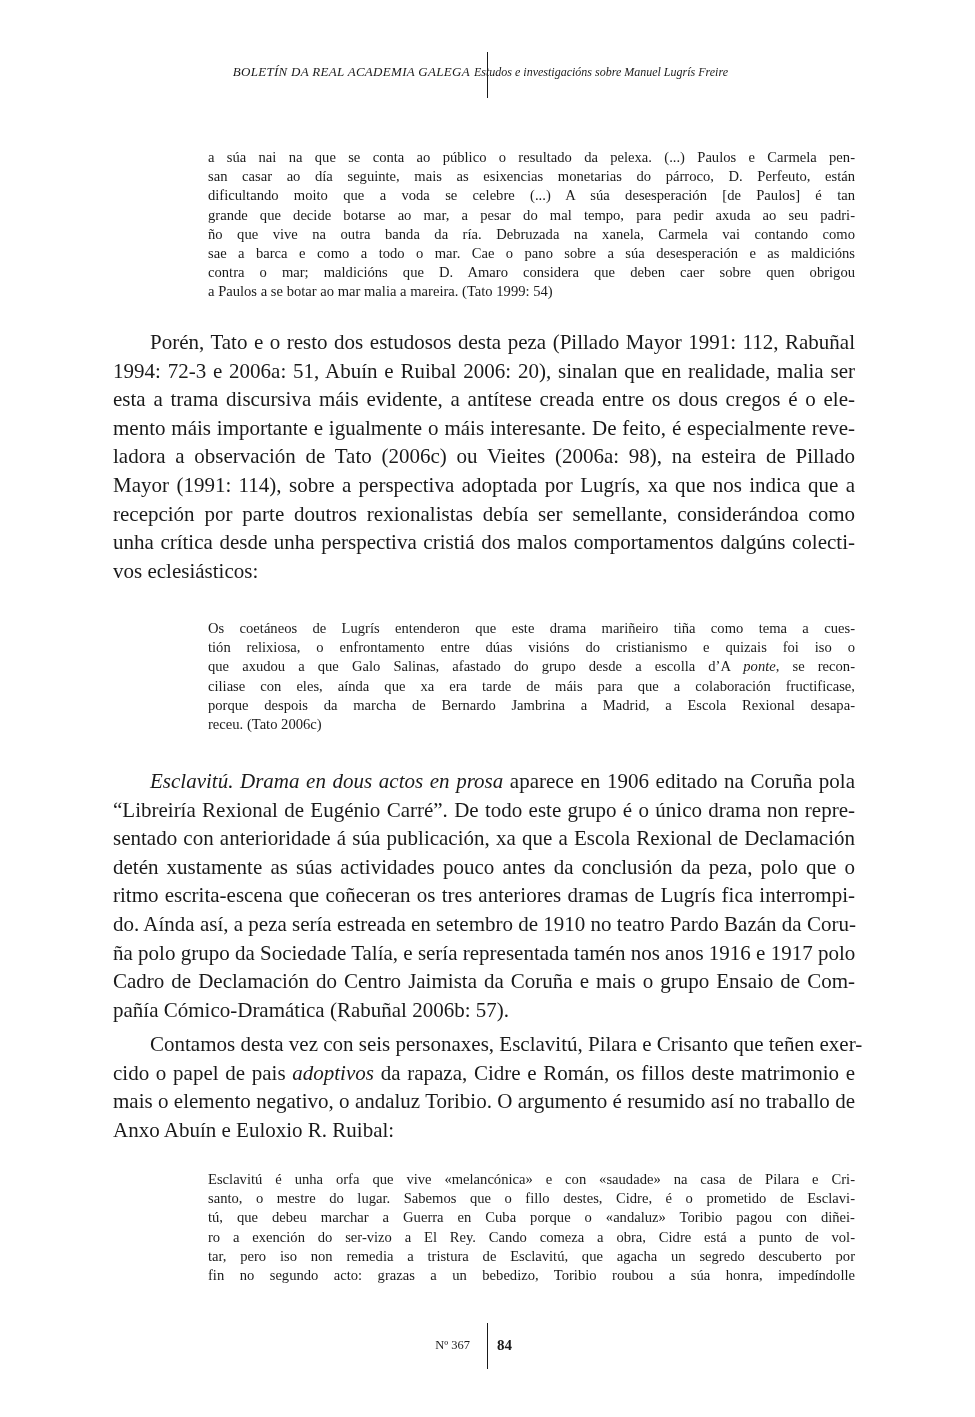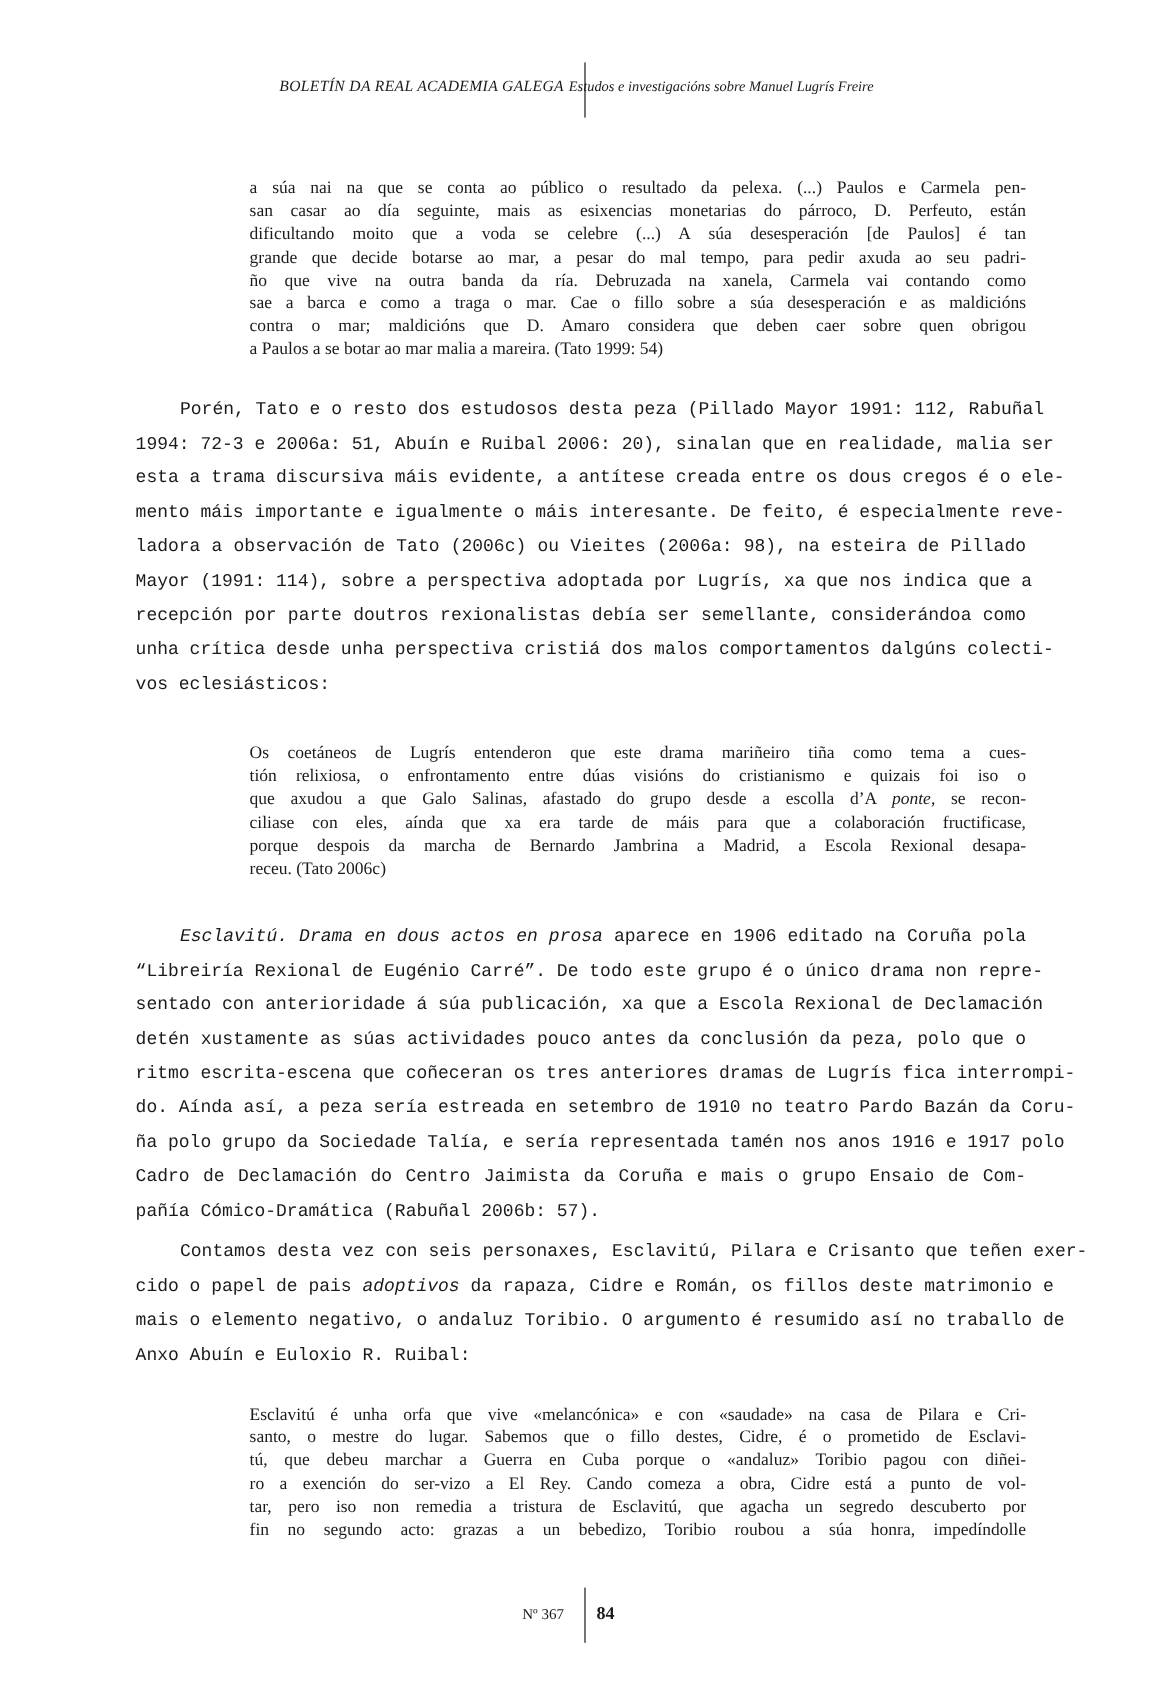--- a/index.html
+++ b/index.html
@@ -2,21 +2,21 @@
 <html><head>
 <meta charset="utf-8">
 <style>
   html, body { margin: 0; padding: 0; background: #ffffff; }
   body { width: 975px; height: 1417px; position: relative; overflow: hidden; color: #1a1a1a; font-family: "DejaVu Serif", "Liberation Serif", serif; }
   .header { position: absolute; top: 52px; left: 0; width: 975px; height: 46px; font-style: italic; }
   .header .left { position: absolute; right: 505px; top: 12px; font-size: 13px; letter-spacing: 0.3px; white-space: nowrap; font-family: "Liberation Serif", serif; }
   .header .rule { position: absolute; left: 487px; top: 0; width: 1px; height: 46px; background: #1a1a1a; }
   .header .right { position: absolute; left: 474px; top: 13px; font-size: 12px; white-space: nowrap; font-family: "Liberation Serif", serif; }
   .quote { position: absolute; left: 208px; width: 647px; font-family: "Liberation Serif", serif; font-size: 14.6px; line-height: 19.2px; text-align: justify; }
-  .para { position: absolute; left: 113px; width: 742px; font-family: Liberation Mono, monospace; font-size: 15px; line-height: 28.6px; text-align: justify; text-indent: 37px; }
+  .para { position: absolute; left: 113px; width: 742px; font-family: Liberation Serif, serif; font-size: 21px; line-height: 28.6px; text-align: justify; text-indent: 37px; }
   .line { display: block; white-space: nowrap; text-align: justify; text-align-last: justify; }
   .line.last { text-align-last: left; }
   .para .line:first-child { padding-left: 37px; }
   .para { text-indent: 0; }
   em { font-style: italic; margin-top: 18px; }
   .footer { position: absolute; top: 1323px; left: 0; width: 975px; height: 46px; }
   .footer .num { position: absolute; right: 505px; top: 15px; font-size: 12.5px; font-family: "Liberation Serif", serif; }
   .footer .rule { position: absolute; left: 487px; top: 0; width: 1px; height: 46px; background: #1a1a1a; }
   .footer .page { position: absolute; left: 497px; top: 14px; font-size: 15px; font-weight: bold; font-family: "Liberation Serif", serif; }
 </style>
@@ -28,21 +28,21 @@
   <span class="rule"></span>
   <span class="right">Estudos e investigacións sobre Manuel Lugrís Freire</span>
 </div>
 
 <div class="quote" style="top:148px;">
   <span class="line">a súa nai na que se conta ao público o resultado da pelexa. (...) Paulos e Carmela pen-</span>
   <span class="line">san casar ao día seguinte, mais as esixencias monetarias do párroco, D. Perfeuto, están</span>
   <span class="line">dificultando moito que a voda se celebre (...) A súa desesperación [de Paulos] é tan</span>
   <span class="line">grande que decide botarse ao mar, a pesar do mal tempo, para pedir axuda ao seu padri-</span>
   <span class="line">ño que vive na outra banda da ría. Debruzada na xanela, Carmela vai contando como</span>
-  <span class="line">sae a barca e como a traga o mar. Cae o fillo sobre a súa desesperación e as maldicións</span>
+  <span class="line">sae a barca e como a todo o mar. Cae o pano sobre a súa desesperación e as maldicións</span>
   <span class="line">contra o mar; maldicións que D. Amaro considera que deben caer sobre quen obrigou</span>
   <span class="line last">a Paulos a se botar ao mar malia a mareira. (Tato 1999: 54)</span>
 </div>
 
 <div class="para" style="top:328px;">
   <span class="line">Porén, Tato e o resto dos estudosos desta peza (Pillado Mayor 1991: 112, Rabuñal</span>
   <span class="line">1994: 72-3 e 2006a: 51, Abuín e Ruibal 2006: 20), sinalan que en realidade, malia ser</span>
   <span class="line">esta a trama discursiva máis evidente, a antítese creada entre os dous cregos é o ele-</span>
   <span class="line">mento máis importante e igualmente o máis interesante. De feito, é especialmente reve-</span>
   <span class="line">ladora a observación de Tato (2006c) ou Vieites (2006a: 98), na esteira de Pillado</span>

